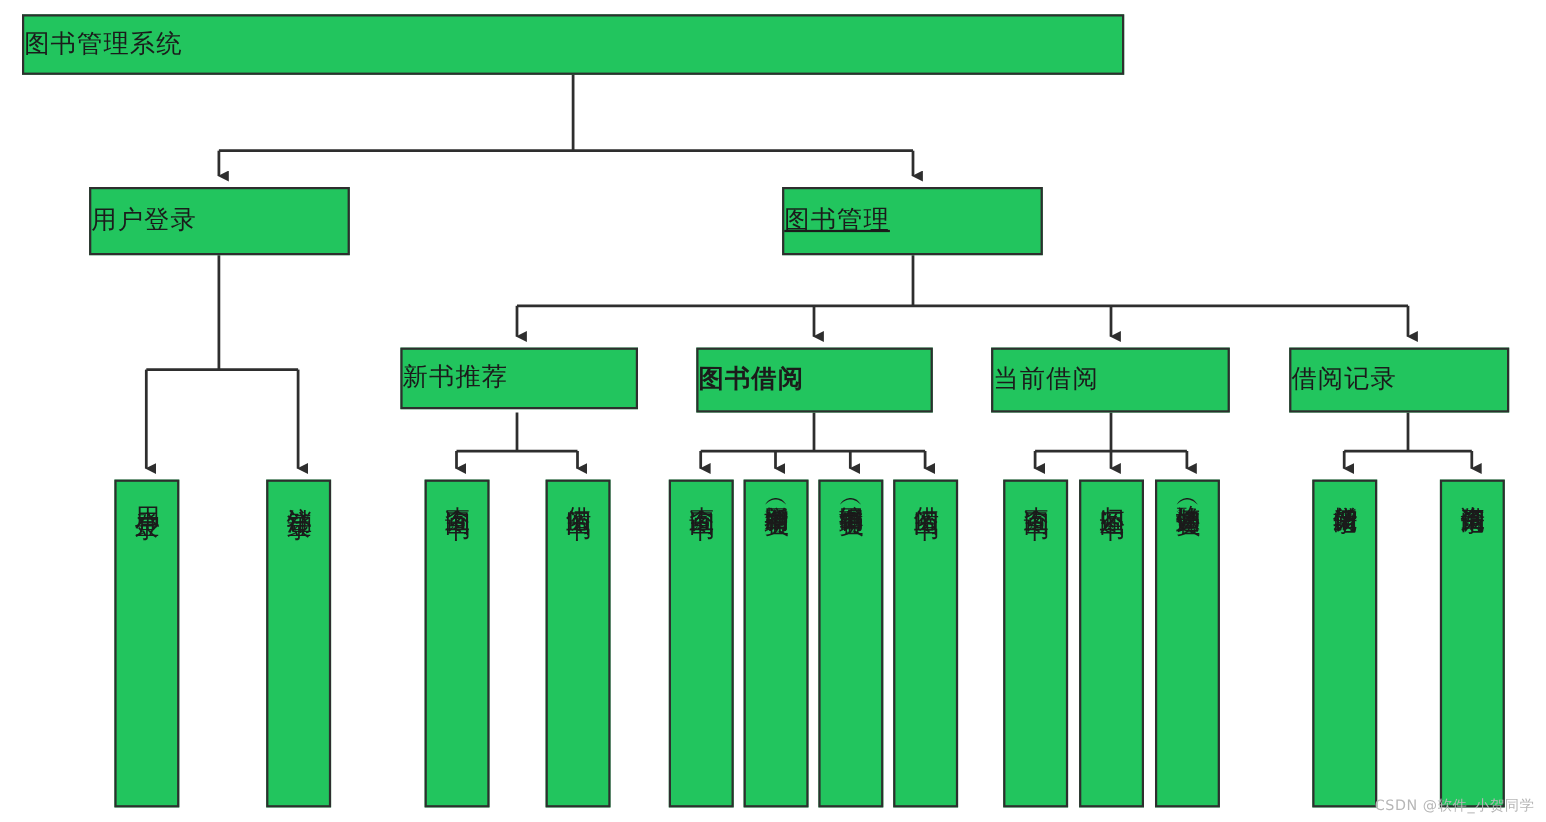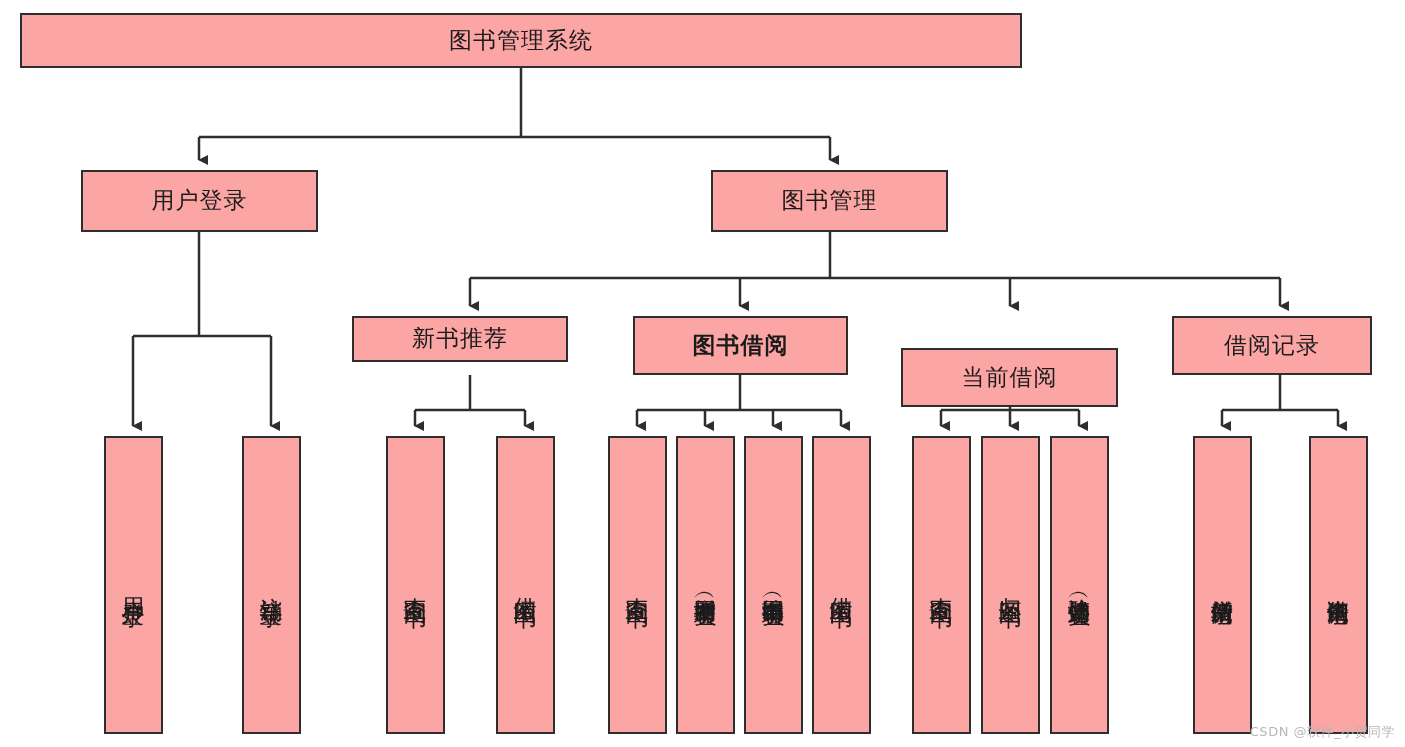--- a/index.html
+++ b/index.html
@@ -21,25 +21,24 @@
     position: absolute;
     left: 0;
     top: 0;
     width: 1405px;
     height: 747px;
     pointer-events: none;
   }
   .node {
     position: absolute;
     box-sizing: border-box;
-    background: #fca5a5;
+    background: #22c55e;
     border: 2px solid #2e2e2e;
     display: flex;
     align-items: center;
-    justify-content: center;
     color: #1b1b1b;
     z-index: 2;
   }
   .node.horiz {
     font-size: 23px;
     letter-spacing: 1px;
     line-height: 1.1;
   }
   .node.vert {
     writing-mode: vertical-rl;
@@ -119,31 +118,31 @@
     </g>
   </svg>
 
   <div class="node horiz" style="left:20px; top:13px; width:1002px; height:55px;">
     <span>图书管理系统</span>
   </div>
 
   <div class="node horiz" style="left:81px; top:170px; width:237px; height:62px;">
     <span>用户登录</span>
   </div>
-  <div class="node horiz" style="left:711px; top:170px; width:237px; height:62px;">
+  <div class="node horiz" style="left:711px; top:170px; width:237px; height:62px;text-decoration:underline;">
     <span>图书管理</span>
   </div>
 
-  <div class="node horiz" style="left:352px; top:316px; width:216px; height:46px;">
+  <div class="node horiz" style="left:364px; top:316px; width:216px; height:56px;">
     <span>新书推荐</span>
   </div>
   <div class="node horiz" style="left:633px; top:316px; width:215px; height:59px;font-weight:bold;">
     <span>图书借阅</span>
   </div>
-  <div class="node horiz" style="left:901px; top:316px; width:217px; height:59px;margin-top:32px;">
+  <div class="node horiz" style="left:901px; top:316px; width:217px; height:59px;">
     <span>当前借阅</span>
   </div>
   <div class="node horiz" style="left:1172px; top:316px; width:200px; height:59px;">
     <span>借阅记录</span>
   </div>
 
   <div class="node vert" style="left:104px; top:436px; width:59px; height:298px;">
     <span>用户登录</span>
   </div>
   <div class="node vert" style="left:242px; top:436px; width:59px; height:298px;">

